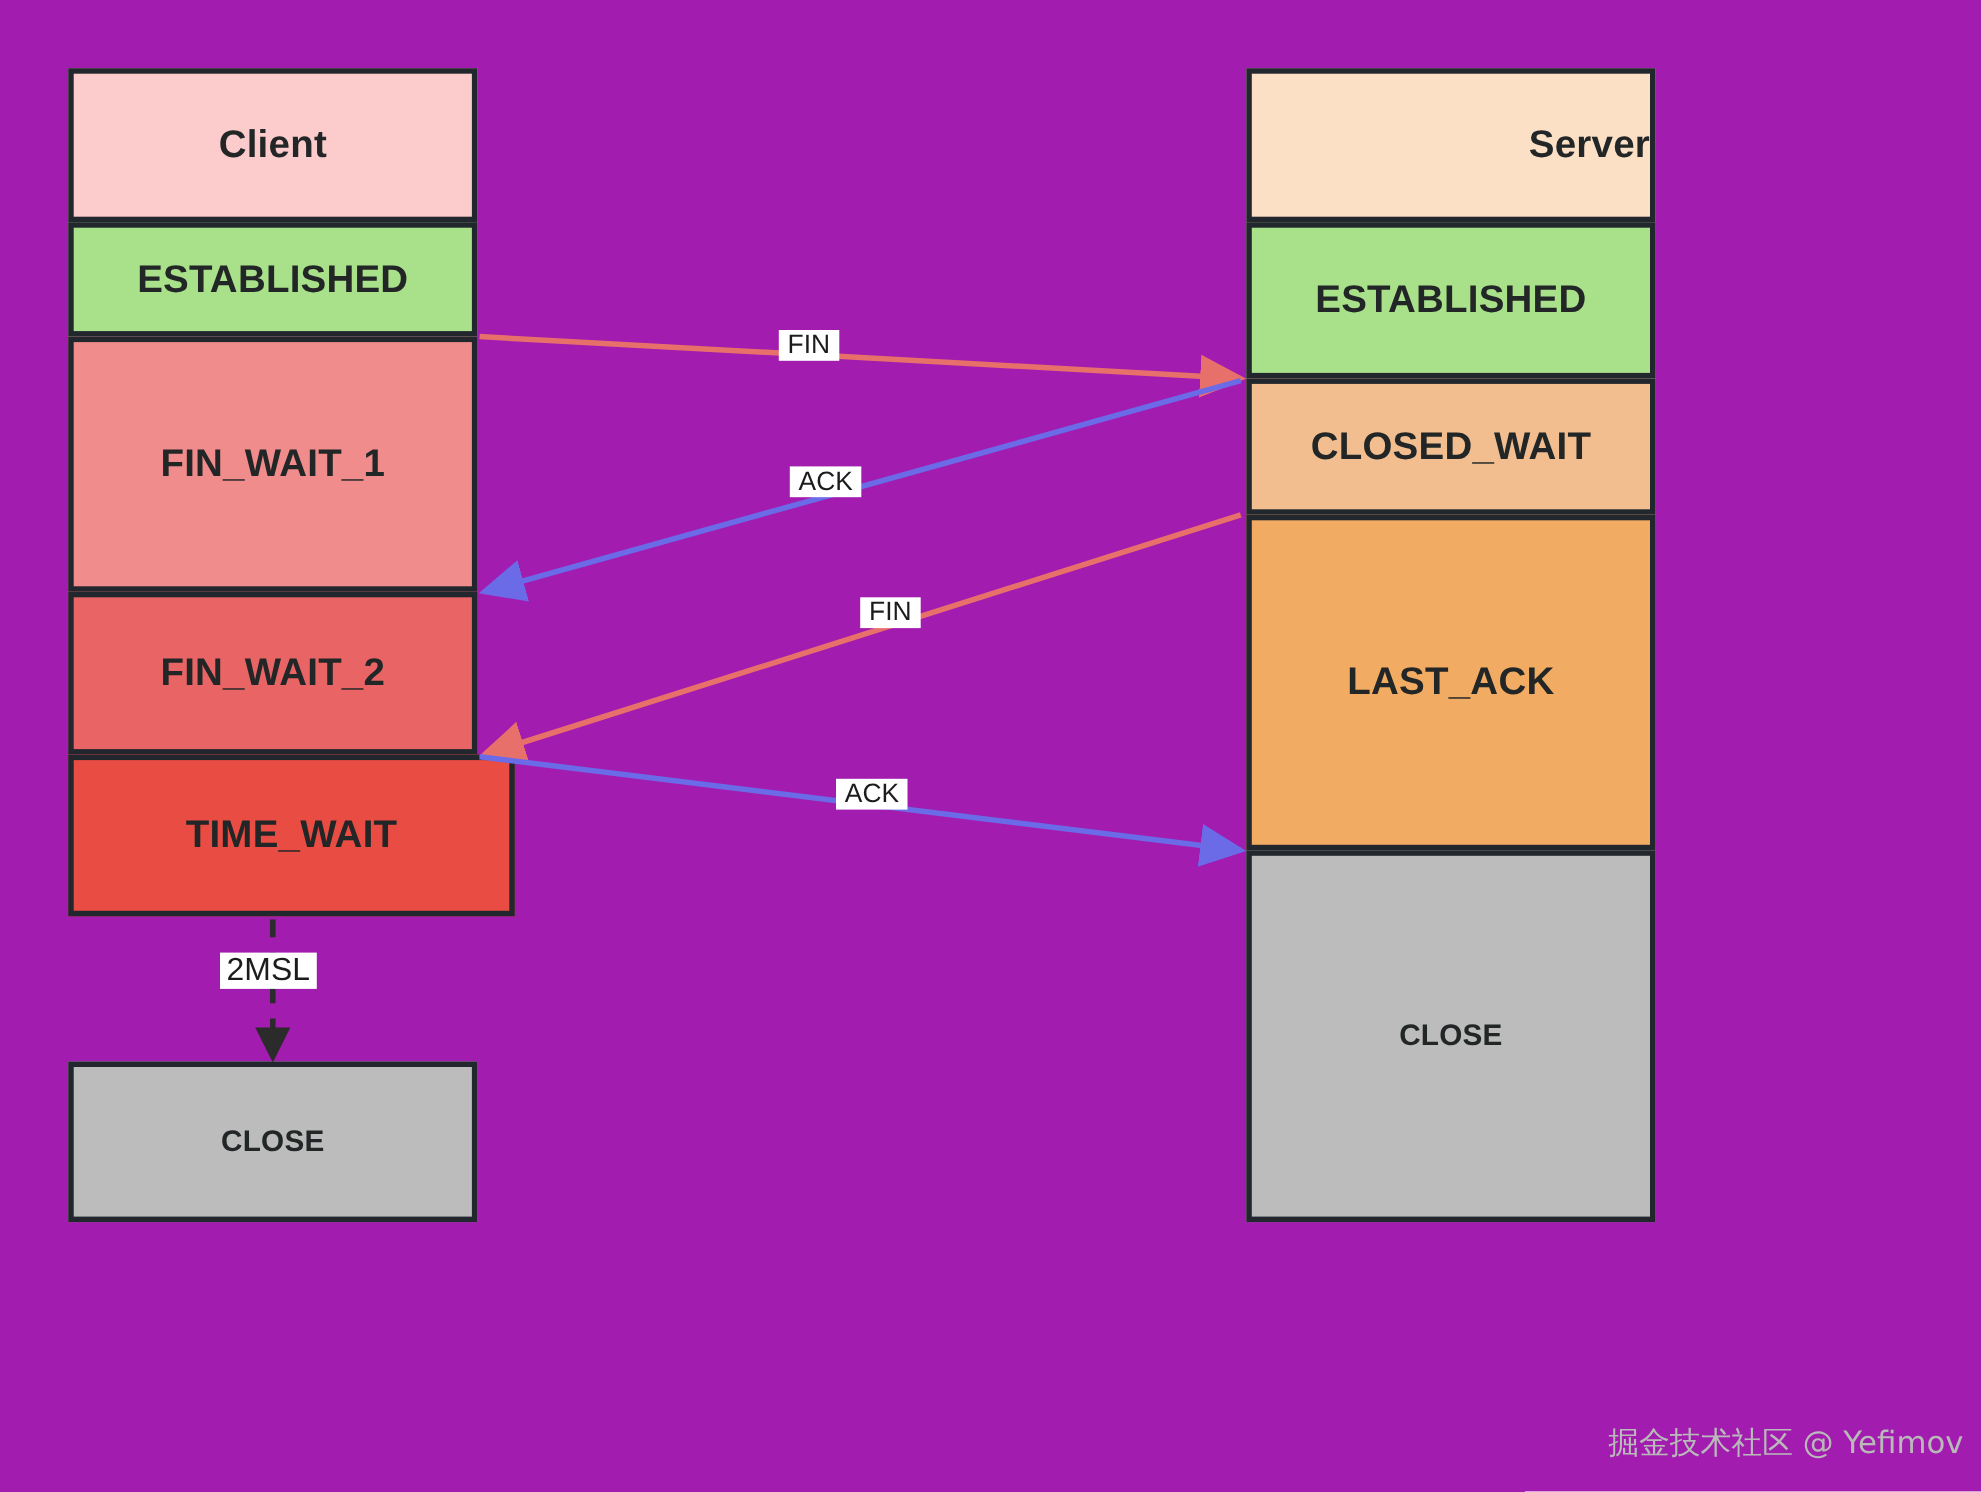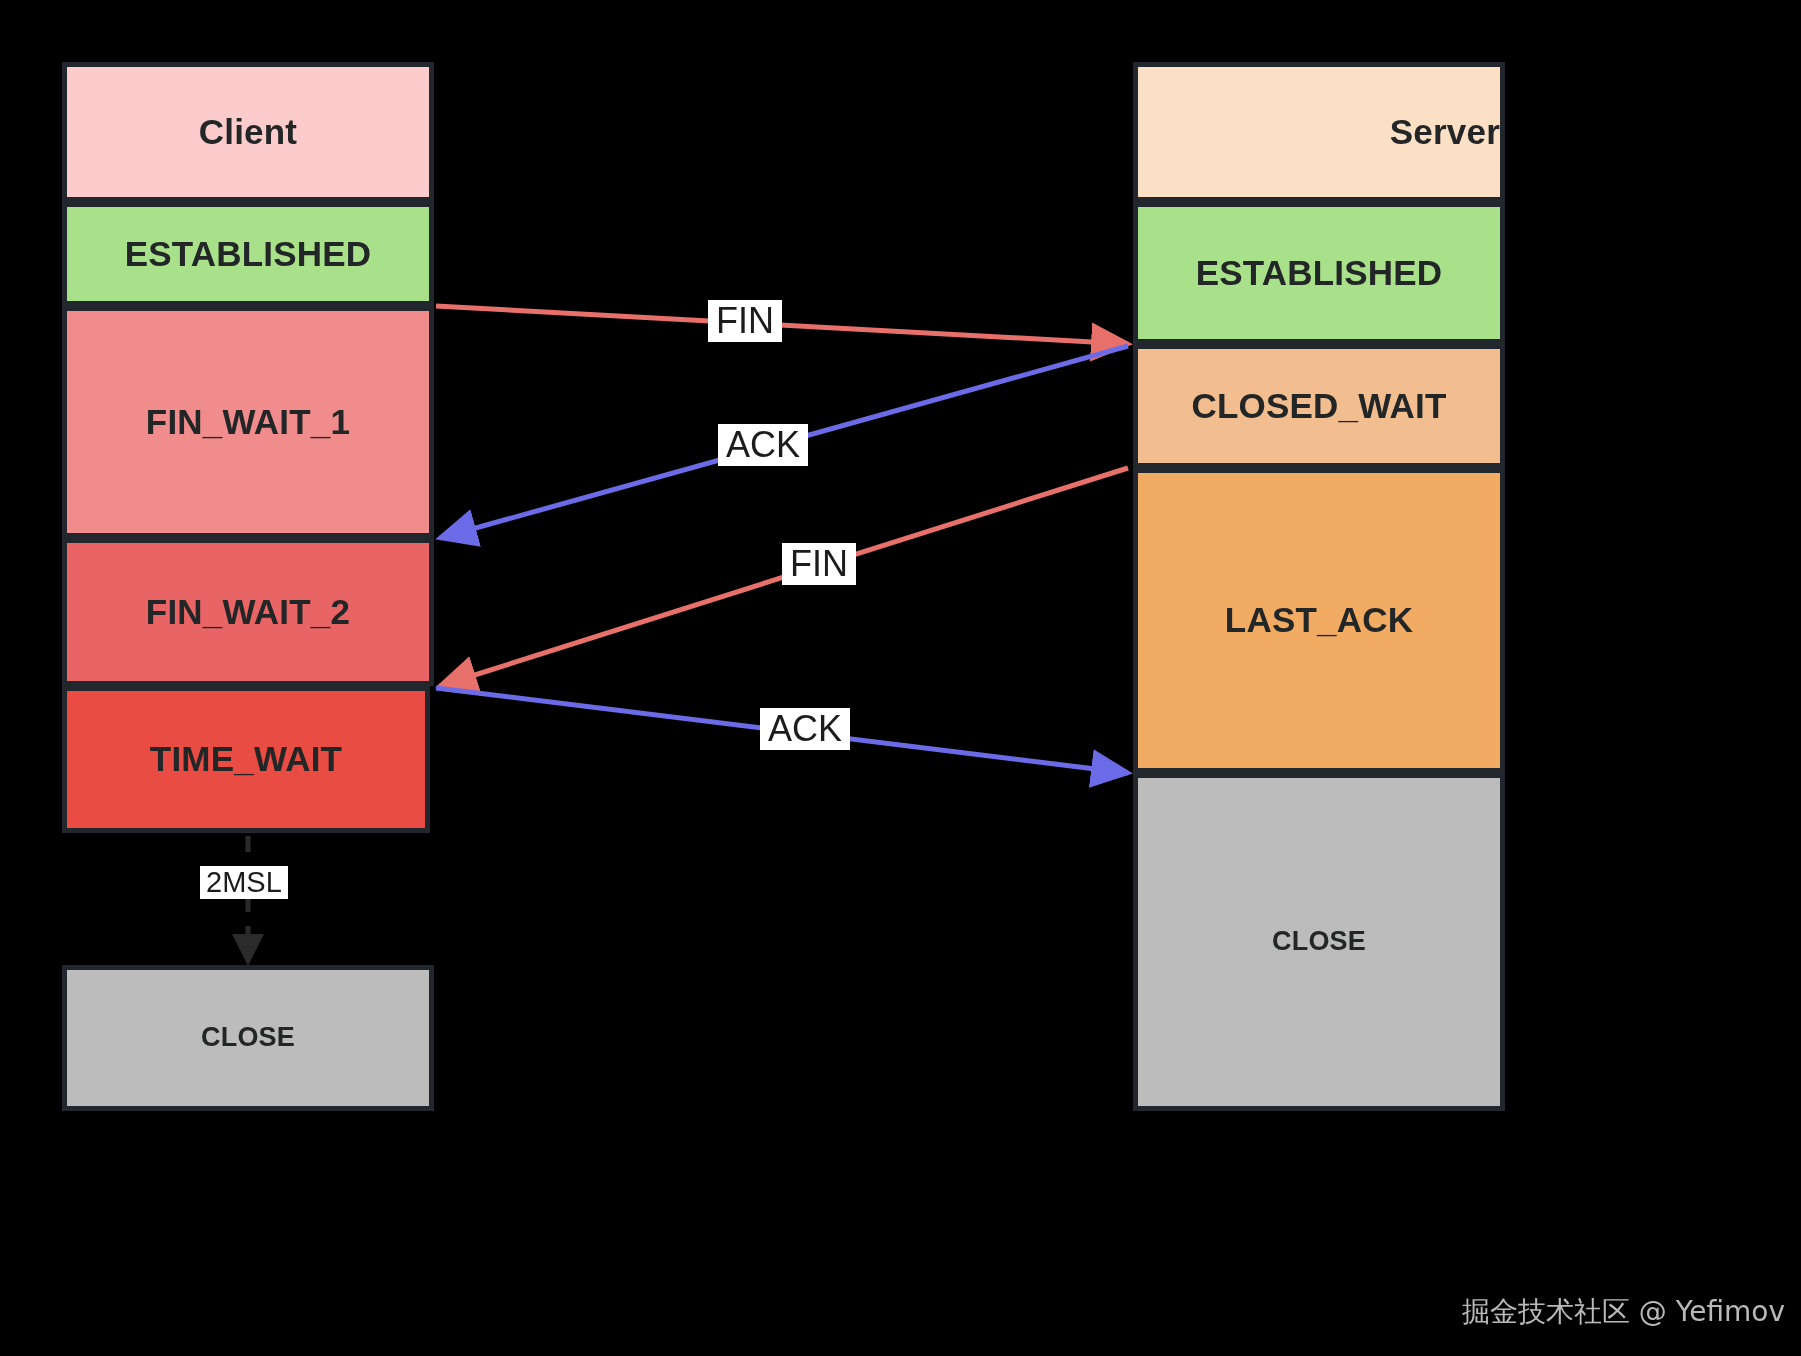--- a/index.html
+++ b/index.html
@@ -4,21 +4,21 @@
 <style>
   html, body {
     margin: 0;
     padding: 0;
     background: #ffffff;
   }
   #canvas {
     position: relative;
     width: 1801px;
     height: 1356px;
-    background: #000000;
+    background: #a21caf;
     overflow: hidden;
     font-family: "Liberation Sans", sans-serif;
   }
   .state-box {
     position: absolute;
     box-sizing: border-box;
     border: 5px solid #22272e;
     display: flex;
     align-items: center;
     justify-content: center;
@@ -32,21 +32,21 @@
     white-space: nowrap;
   }
   .label-lg { font-size: 35px; }
   .label-md { font-size: 27px; }
 
   
   #client-header   { left: 62px;  top: 62px;   width: 372px; height: 140px; }
   #client-estab    { left: 62px;  top: 202px;  width: 372px; height: 104px; }
   #client-fw1      { left: 62px;  top: 306px;  width: 372px; height: 232px; }
   #client-fw2      { left: 62px;  top: 538px;  width: 372px; height: 148px; }
-  #client-tw       { left: 62px;  top: 686px;  width: 368px; height: 147px; }
+  #client-tw       { left: 62px;  top: 686px;  width: 406px; height: 147px; }
   #client-close    { left: 62px;  top: 965px;  width: 372px; height: 146px; }
 
   
   #server-header   { left: 1133px; top: 62px;  width: 372px; height: 140px; }
   #server-estab    { left: 1133px; top: 202px; width: 372px; height: 142px; }
   #server-cw       { left: 1133px; top: 344px; width: 372px; height: 124px; }
   #server-lastack  { left: 1133px; top: 468px; width: 372px; height: 305px; }
   #server-close    { left: 1133px; top: 773px; width: 372px; height: 338px; }
 
   
@@ -54,21 +54,21 @@
     position: absolute;
     left: 0; top: 0;
     width: 1801px;
     height: 1356px;
     pointer-events: none;
   }
 
   
   .msg-label {
     position: absolute;
-    font-size: 36px;
+    font-size: 24px;
     color: #1c1c1c;
     background: #ffffff;
     padding: 0 8px;
     white-space: nowrap;
   }
   #msg-fin-1  { left: 708px; top: 300px; }
   #msg-ack-1  { left: 718px; top: 424px; }
   #msg-fin-2  { left: 782px; top: 543px; }
   #msg-ack-2  { left: 760px; top: 708px; }
 

